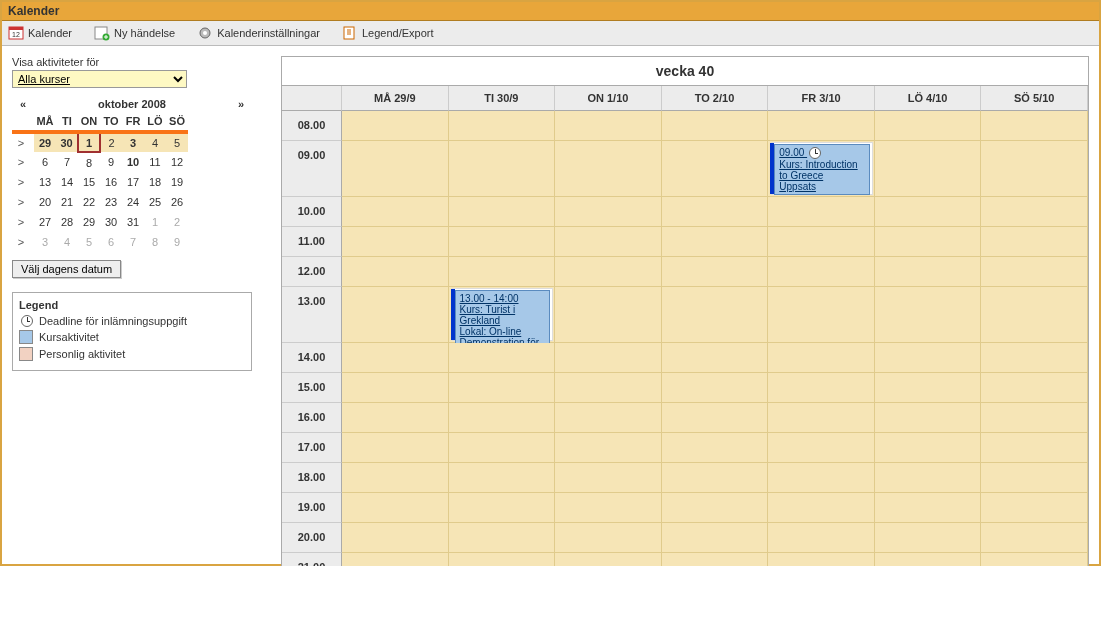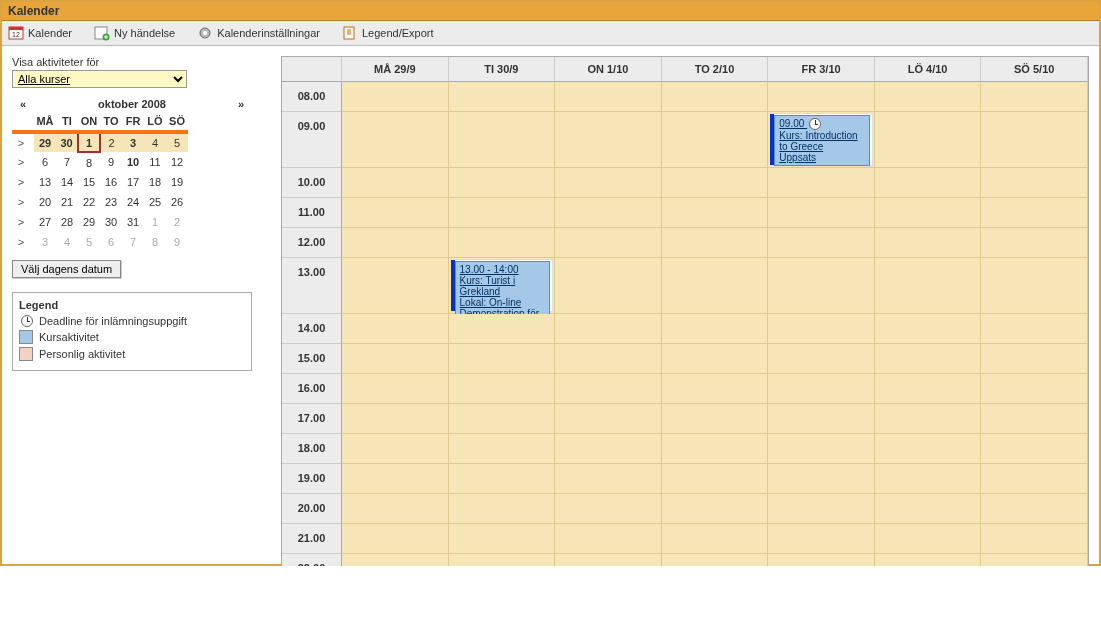--- a/index.html
+++ b/index.html
@@ -188,20 +188,21 @@
           <span>Kursaktivitet</span>
         </div>
         <div class="legend-row">
           <span class="legend-swatch personal"></span>
           <span>Personlig aktivitet</span>
         </div>
       </div>
     </div>
 
     <div class="main">
+      <div class="week-title">vecka 40</div>
       <div class="week-grid" id="week-grid">
           <div class="hcell"></div>
           <div class="hcell">MÅ 29/9</div>
           <div class="hcell">TI 30/9</div>
           <div class="hcell">ON 1/10</div>
           <div class="hcell">TO 2/10</div>
           <div class="hcell">FR 3/10</div>
           <div class="hcell">LÖ 4/10</div>
           <div class="hcell">SÖ 5/10</div>
           <div class="time-cell">08.00</div>

